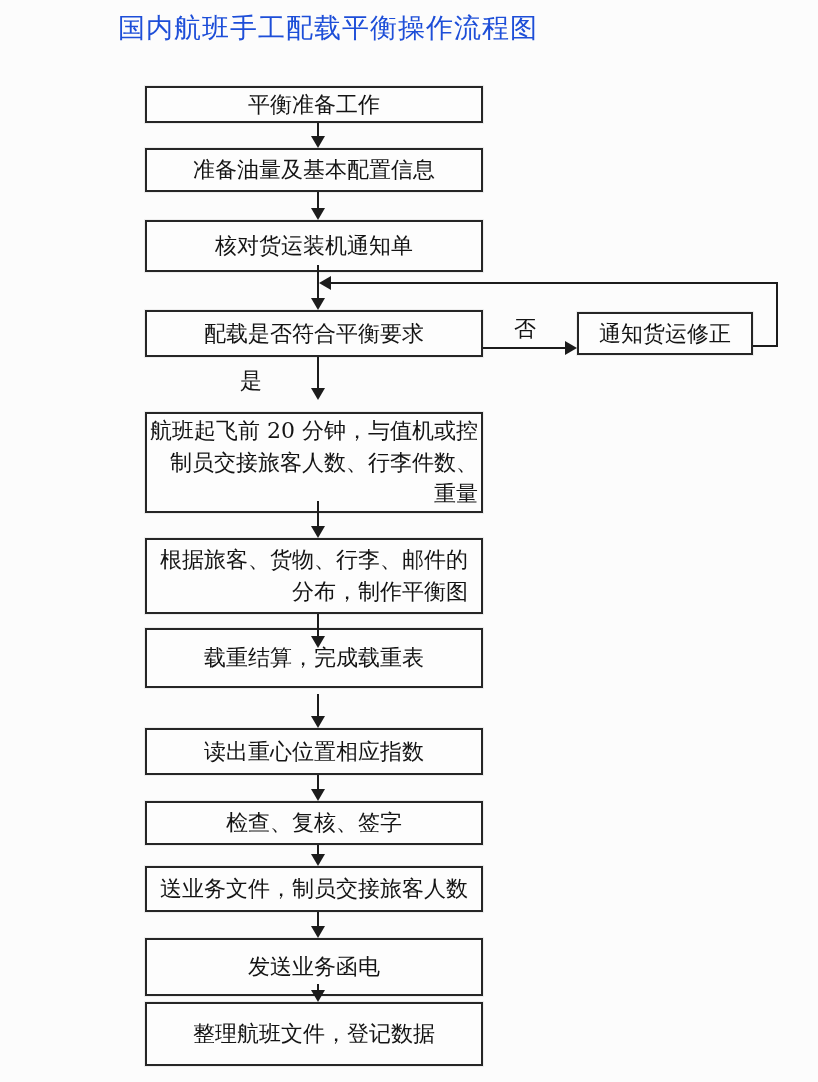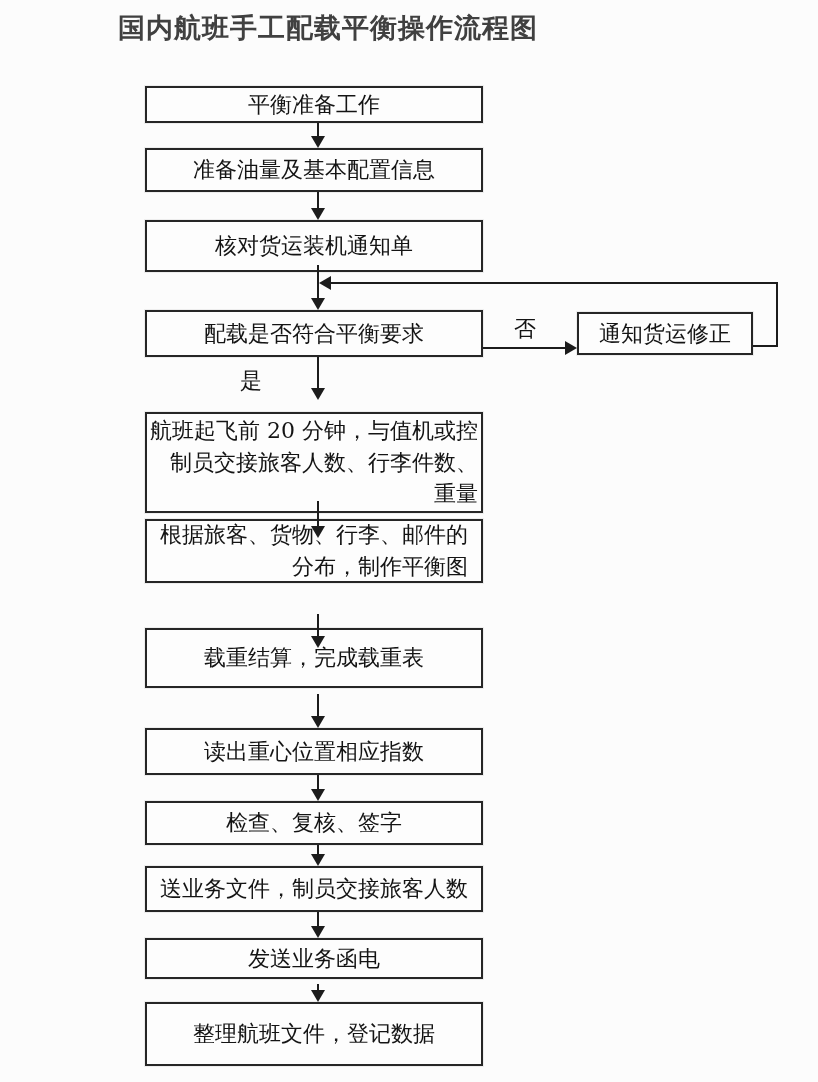--- a/index.html
+++ b/index.html
@@ -11,24 +11,24 @@
     font-family: "DejaVu Serif", "Liberation Serif", serif;
     color: #141414;
     overflow: hidden;
   }
   .title {
     position: absolute;
     left: 118px;
     top: 10px;
     margin: 0;
     font-size: 27px;
-    font-weight: bold;
+    font-weight: normal;
     letter-spacing: 1px;
     font-family: "DejaVu Sans", "Liberation Sans", sans-serif;
-    color: #404040;
+    color: #1d4ed8;
   }
   .node {
     position: absolute;
     left: 145px;
     width: 338px;
     box-sizing: border-box;
     border: 2px solid #262626;
     background: #fdfdfd;
     display: flex;
     align-items: center;
@@ -76,27 +76,27 @@
 
   <h1 class="title">国内航班手工配载平衡操作流程图</h1>
 
   <div class="node" style="top:86px;height:37px">平衡准备工作</div>
   <div class="node" style="top:148px;height:44px">准备油量及基本配置信息</div>
   <div class="node" style="top:220px;height:52px">核对货运装机通知单</div>
   <div class="node" style="top:310px;height:47px">配载是否符合平衡要求</div>
   <div class="node" style="top:412px;height:101px">航班起飞前 20 分钟，与值机或控
 制员交接旅客人数、行李件数、
 重量</div>
-  <div class="node" style="top:519px;height:64px">根据旅客、货物、行李、邮件的
+  <div class="node" style="top:538px;height:76px">根据旅客、货物、行李、邮件的
 分布，制作平衡图</div>
   <div class="node" style="top:628px;height:60px">载重结算，完成载重表</div>
   <div class="node" style="top:728px;height:47px">读出重心位置相应指数</div>
   <div class="node" style="top:801px;height:44px">检查、复核、签字</div>
   <div class="node" style="top:866px;height:46px">送业务文件，制员交接旅客人数</div>
-  <div class="node" style="top:938px;height:41px">发送业务函电</div>
+  <div class="node" style="top:938px;height:58px">发送业务函电</div>
   <div class="node" style="top:1002px;height:64px">整理航班文件，登记数据</div>
 
   <div class="node side-node" style="top:312px;height:43px">通知货运修正</div>
 
   <div class="vline" style="left:317px;top:123px;height:14px"></div>
   <div class="arr-down" style="left:311px;top:136px"></div>
 
   <div class="vline" style="left:317px;top:192px;height:17px"></div>
   <div class="arr-down" style="left:311px;top:208px"></div>
 

